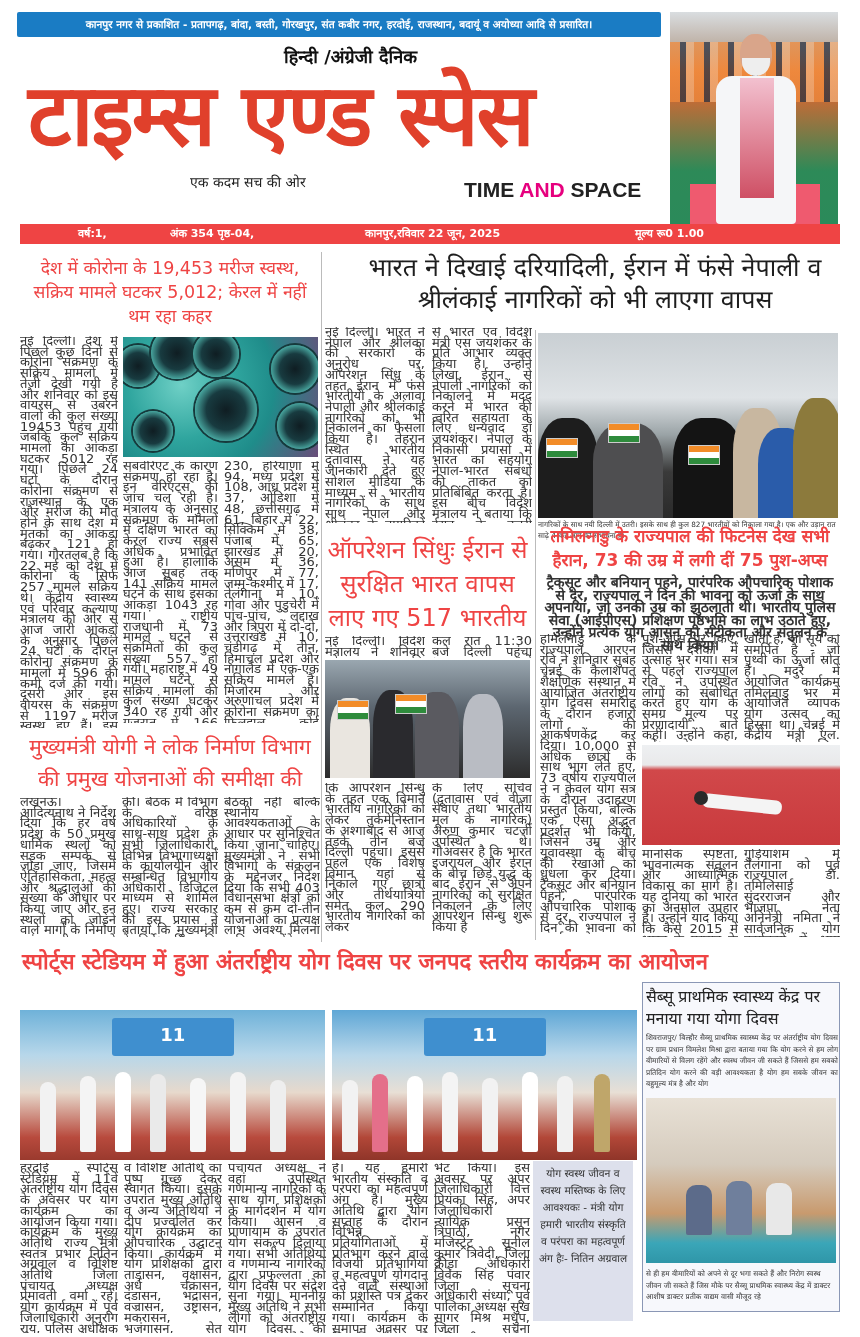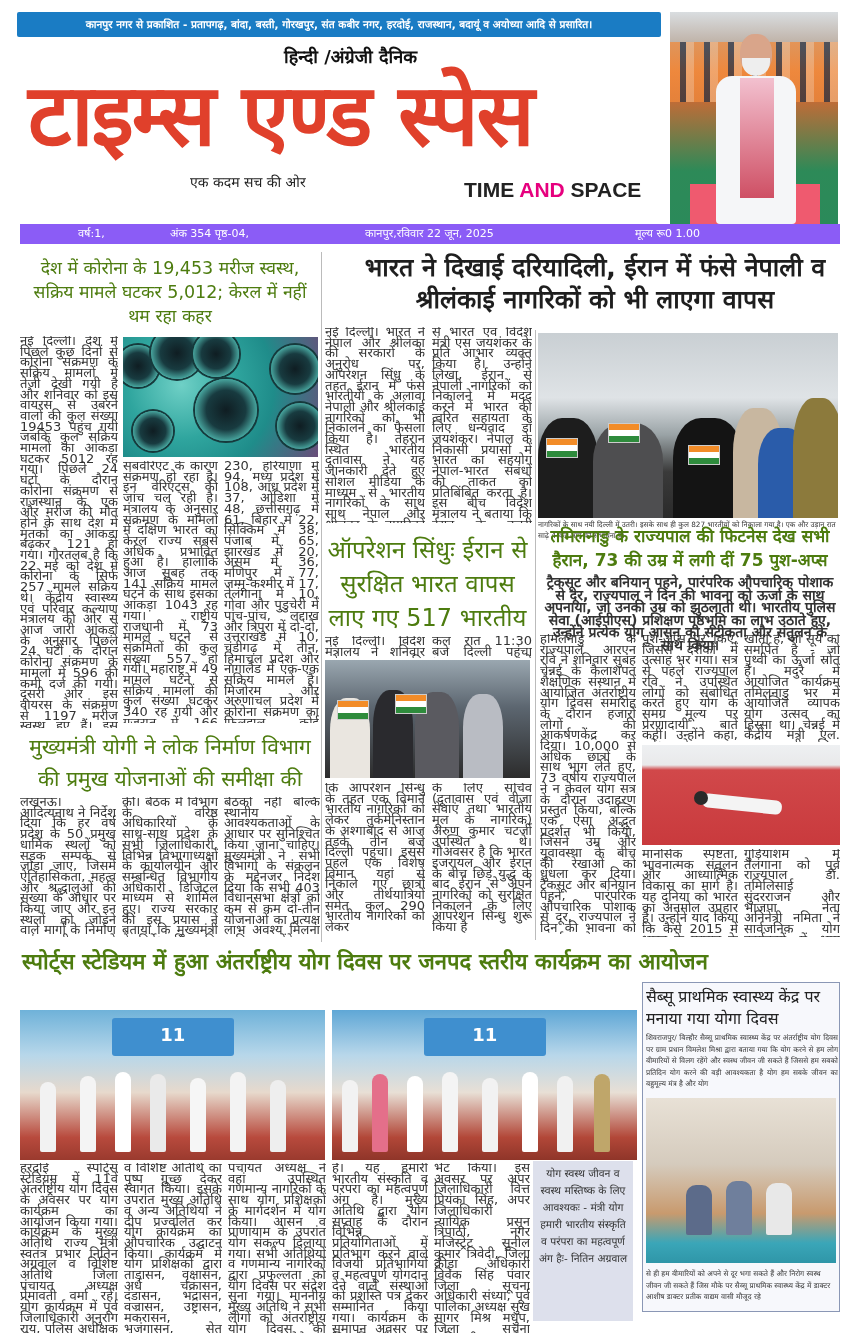--- a/index.html
+++ b/index.html
@@ -22,27 +22,27 @@
   .hero-photo .crowd { position:absolute; left:0; top:30px; width:100%; height:60px;
       background: repeating-linear-gradient(90deg, #f08a3c 0 10px, #2a3140 10px 16px, #f3b07a 16px 24px); opacity:.75; }
   .hero-photo .mat { position:absolute; left:20px; bottom:0; width:130px; height:40px; background:#ef5a6f; }
   .hero-photo .person { position:absolute; left:40px; top:22px; width:92px; height:190px; }
   .hero-photo .head { position:absolute; left:30px; top:0; width:32px; height:40px; border-radius:45%; background:#d9a58a; }
   .hero-photo .beard { position:absolute; left:32px; top:24px; width:28px; height:18px; border-radius:0 0 14px 14px; background:#eee; }
   .hero-photo .body { position:absolute; left:6px; top:42px; width:80px; height:148px; border-radius:16px 16px 4px 4px; background:#f5f6f8; }
   .hero-photo .scarf { position:absolute; left:30px; top:44px; width:34px; height:120px; background: linear-gradient(180deg,#f2b7c8,#c8324a); opacity:.85; }
 
   
-  .datebar { left: 20px; top: 224px; width: 820px; height: 20px; background: #8b5cf6; color: #fff;
-             font-size: 11px; font-weight: normal; line-height: 20px; }
+  .datebar { left: 20px; top: 224px; width: 820px; height: 20px; background: #ef4444; color: #fff;
+             font-size: 11px; font-weight: bold; line-height: 20px; }
   .datebar span { position: absolute; top: 0; }
 
   
-  .hl { font-weight: normal; color: #4d7c0f; text-align: center; }
-  .hl-bold { font-weight: bold; color: #1e1e1e; }
+  .hl { font-weight: normal; color: #ef4444; text-align: center; }
+  .hl-bold { font-weight: normal; color: #1e1e1e; }
   .h-corona { left: 20px; top: 256px; width: 300px; font-size: 17.5px; line-height: 24px; }
   .h-iran { left: 335px; top: 252px; width: 520px; font-size: 25px; line-height: 32px; }
   .h-sindhu { left: 325px; top: 533px; width: 205px; font-size: 24px; line-height: 34px; }
   .h-tn { left: 540px; top: 524px; width: 300px; font-size: 17px; line-height: 24px; font-weight: bold; }
   .tn-sub { left: 540px; top: 576px; width: 300px; font-size: 14px; line-height: 12.5px; text-align: center; font-weight: bold; color: #333; }
   .h-yogi { left: 20px; top: 731px; width: 300px; font-size: 21px; line-height: 32px; }
   .h-stadium { left: 22px; top: 946px; width: 620px; font-size: 22px; line-height: 32px; font-weight: bold; white-space: nowrap; }
 
   
   .col { font-size: 13px; line-height: 10.7px; color: #333; text-align: justify; overflow: hidden; }

